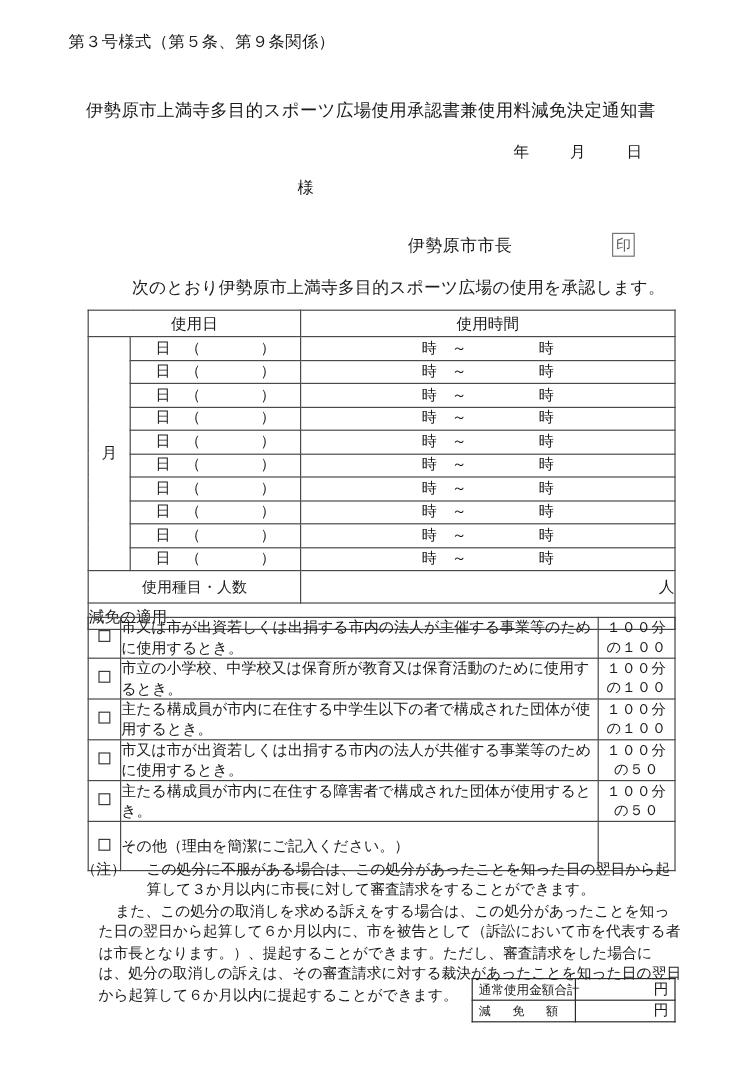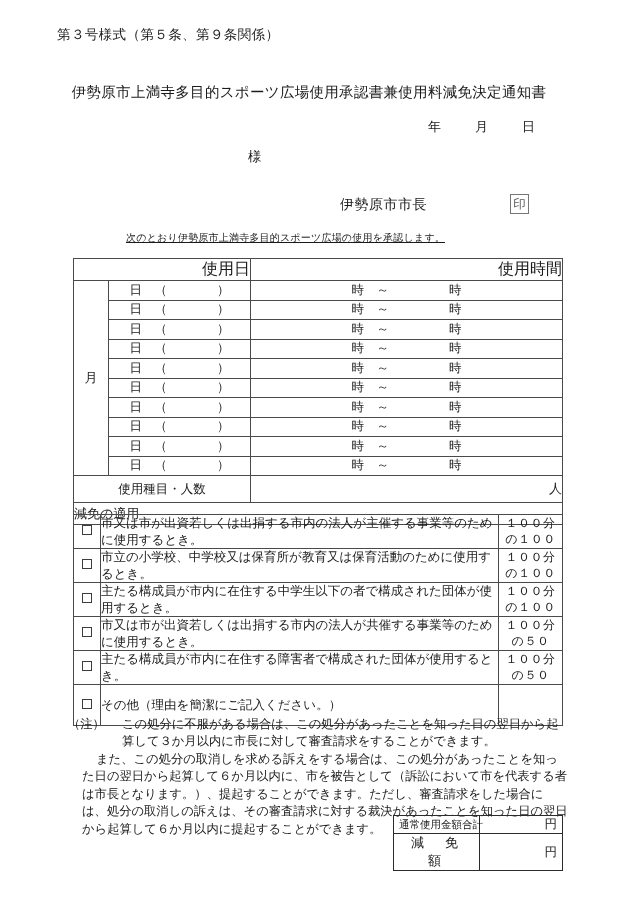--- a/index.html
+++ b/index.html
@@ -75,48 +75,47 @@
     height: 20px;
     border: 1px solid #767676;
     font-size: 12.5px;
     line-height: 19px;
     text-align: center;
     color: #5c5c5c;
     box-sizing: border-box;
   }
   .lead {
     position: absolute;
-    left: 126px;
+    left: 110px;
     top: 231px;
-    font-size: 10px;
+    font-size: 14px;
     letter-spacing: 0.2px;
     white-space: nowrap;
-    text-decoration: underline;
   }
 
   
   .main-table {
     position: absolute;
     left: 73px;
     top: 258px;
     width: 489px;
     border-collapse: collapse;
     table-layout: fixed;
     font-size: 12.5px;
   }
   .main-table td, .main-table th {
     border: 1px solid #4a4a4a;
     padding: 0;
     font-weight: normal;
     vertical-align: middle;
   }
   .hd {
-    text-align: right;
+    text-align: center;
     height: 21px;
-    font-size: 16px;
+    font-size: 13px;
   }
   .row-date {
     height: 18.5px;
     text-align: center;
   }
   .month-cell {
     text-align: center;
     font-size: 13px;
   }
   .time-cell { text-align: center; margin-left: 12px; }
@@ -203,22 +202,21 @@
     height: 17px;
     padding: 0 5px;
   }
   .fee-label {
     text-align: right;
     font-size: 10.5px;
     letter-spacing: 0;
     white-space: nowrap;
   }
   .fee-label-wide {
-    text-align: center;
-    font-size: 13px;
+    font-size: 10px;
     letter-spacing: 4px;
     padding-left: 8px;
   }
   .fee-label-mid {
     text-align: center;
     font-size: 12.5px;
     letter-spacing: 0.5px;
   }
   .fee-unit {
     text-align: right;

